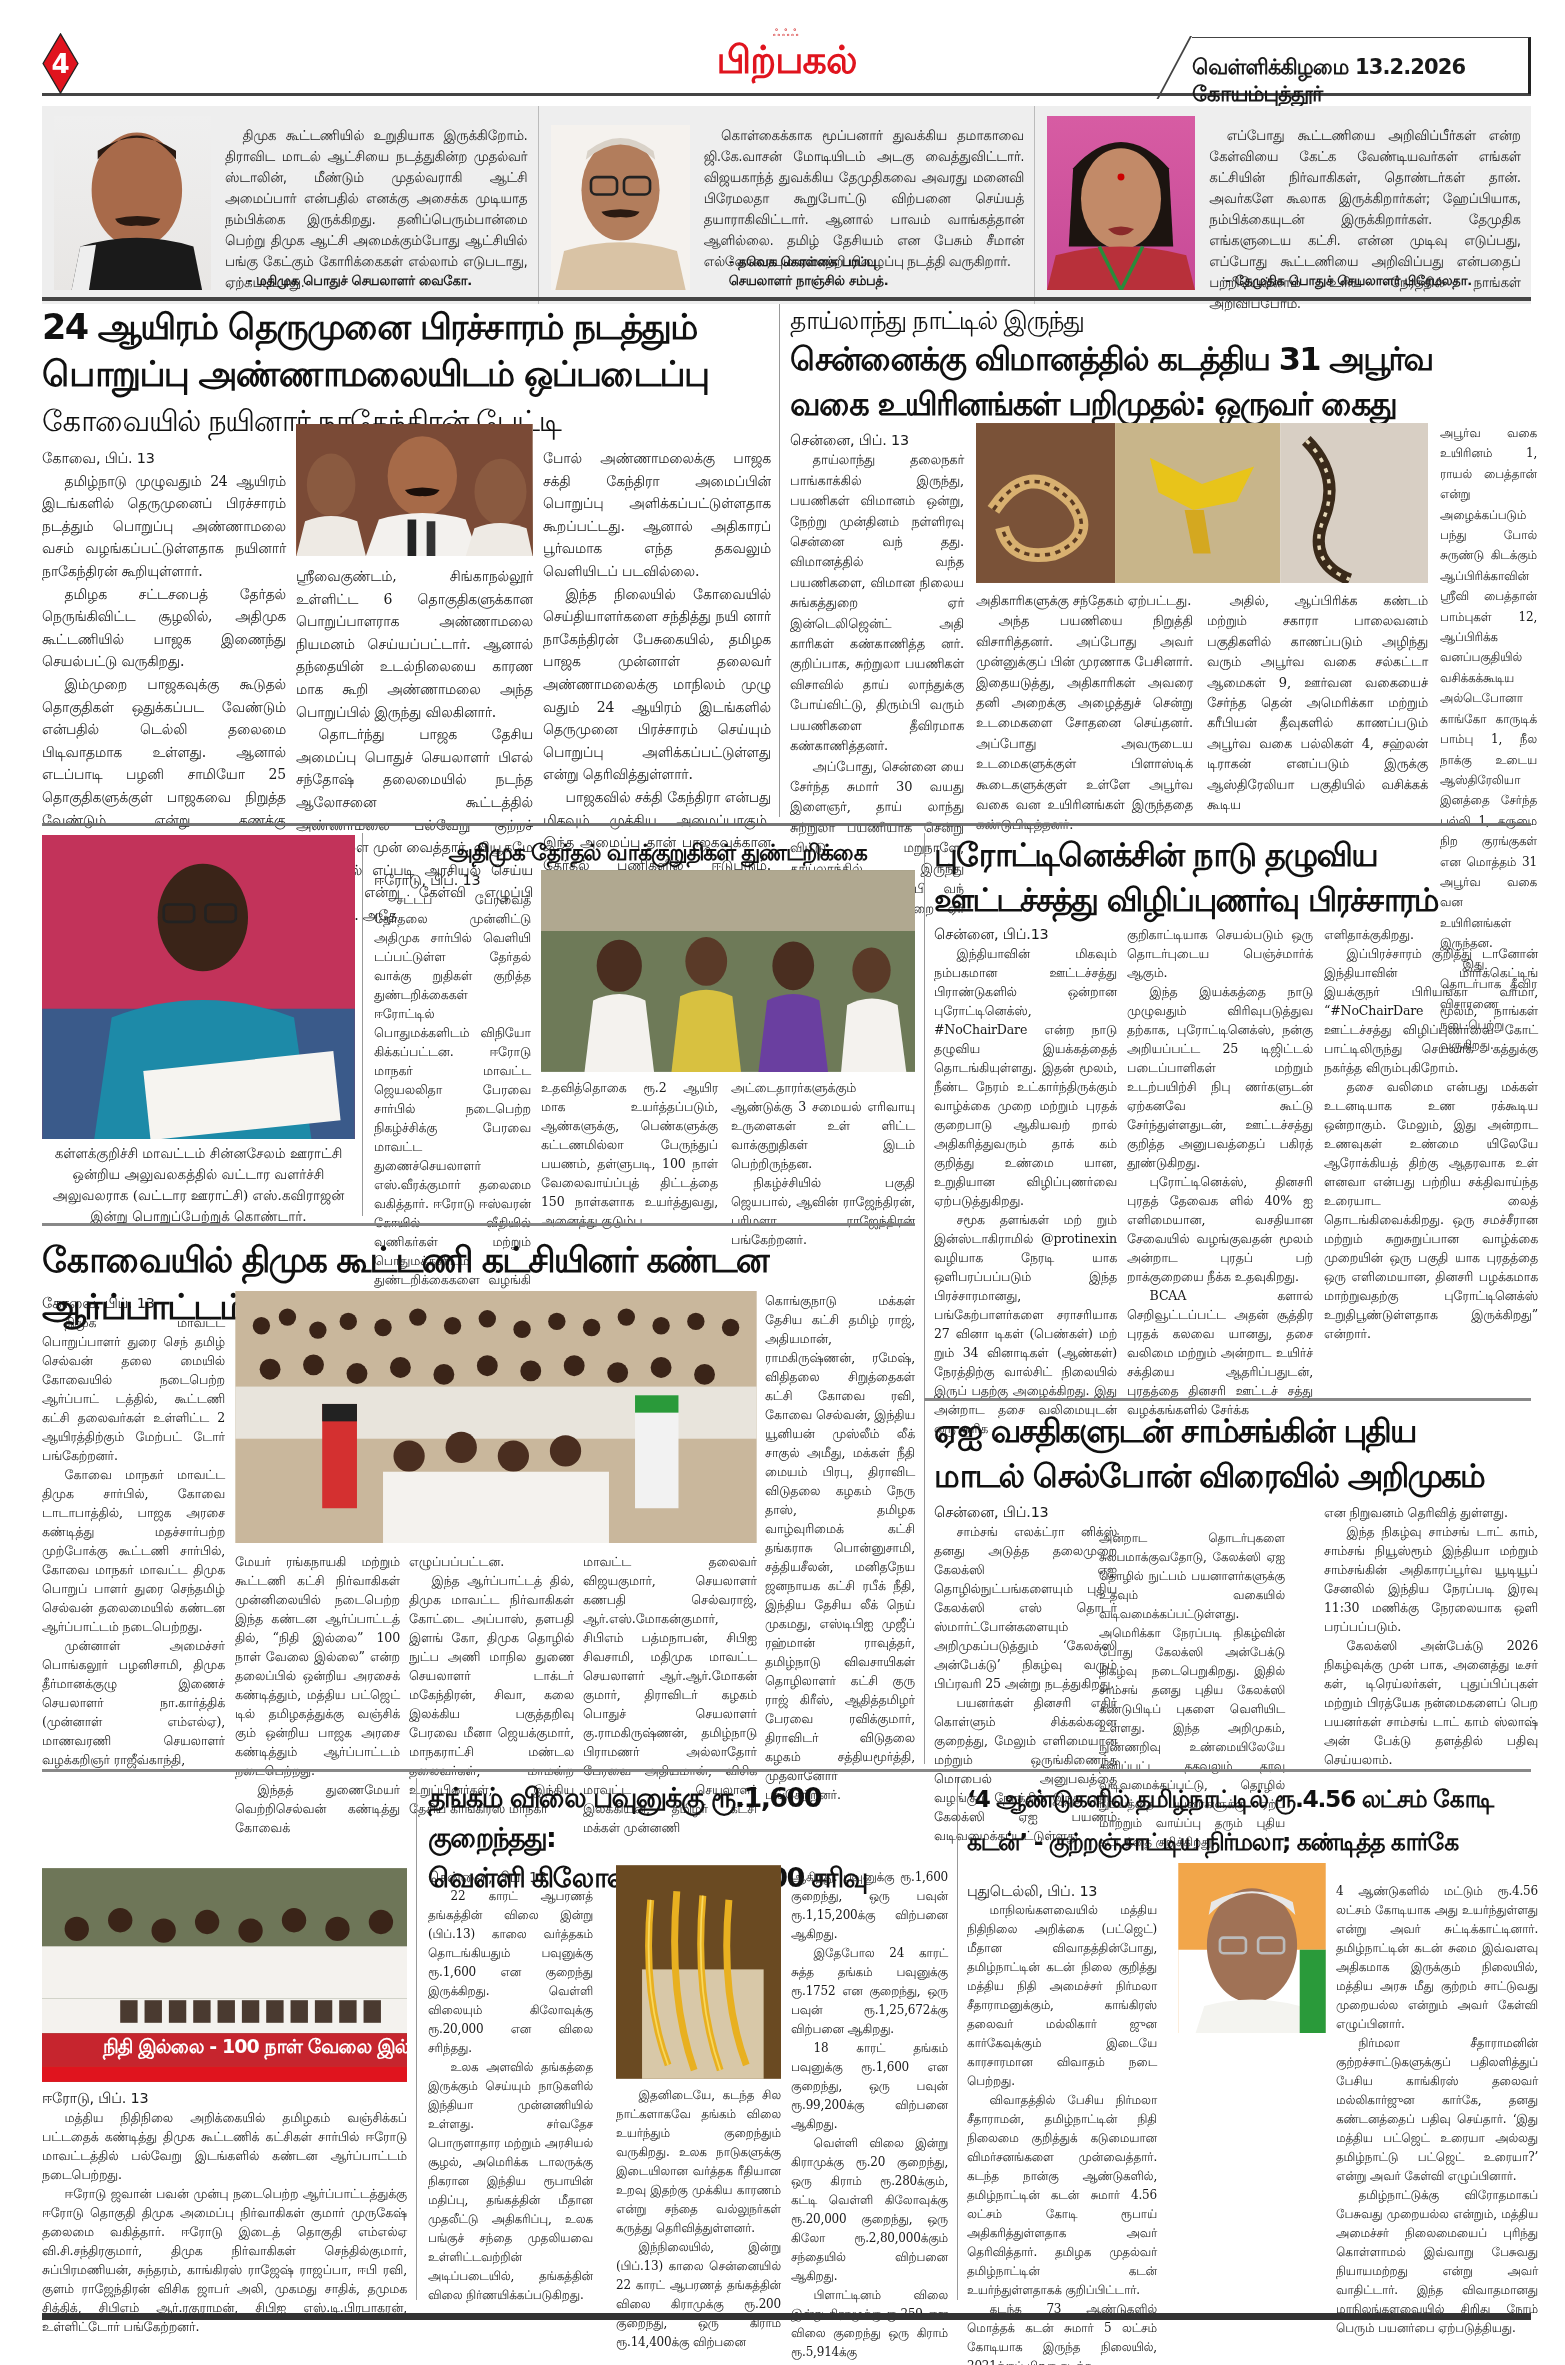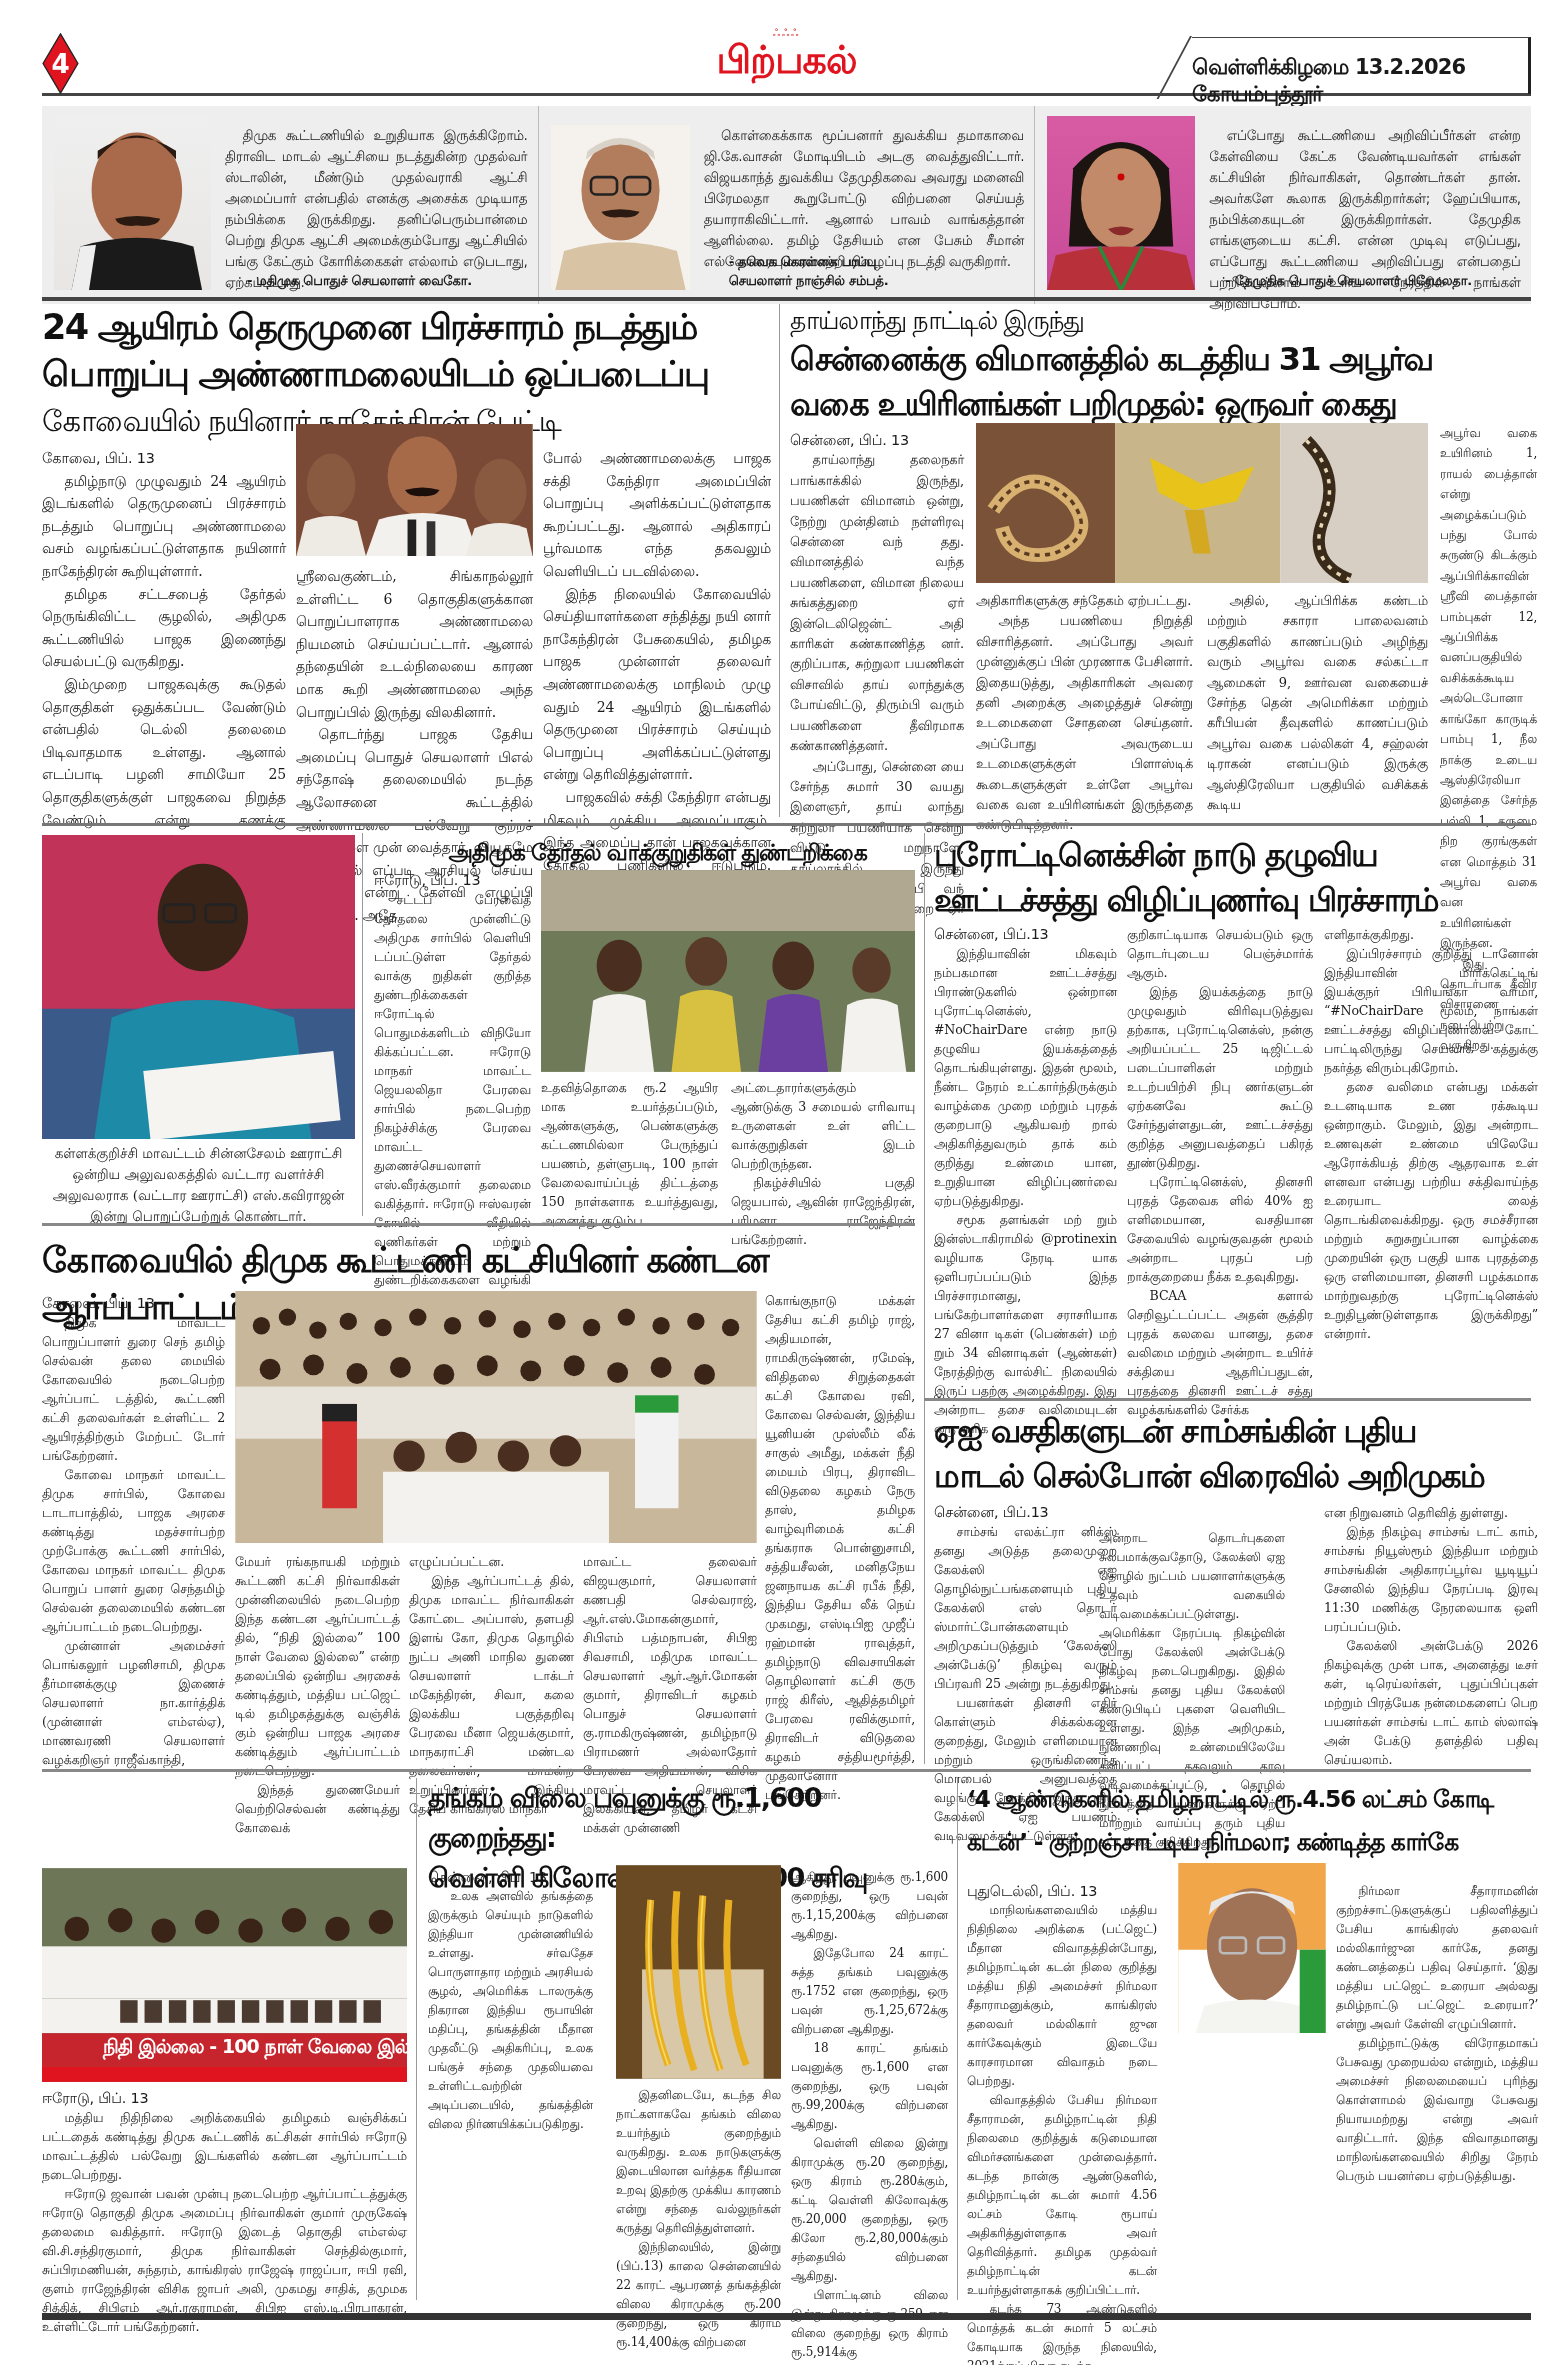--- a/index.html
+++ b/index.html
@@ -381,20 +381,21 @@
   </div>
 
   <div class="vr" style="left:416px; top:1778px; height:522px;"></div>
 
   <div class="headline" style="left:428px; top:1778px; width:522px; font-size:27px; line-height:40px; letter-spacing:-1.6px;">
     <div>தங்கம் விலை பவுனுக்கு ரூ.1,600 குறைந்தது:</div>
     <div>வெள்ளி கிலோவுக்கு ரூ.20,000 சரிவு</div>
   </div>
   <div class="col" style="left:428px; top:1868px; width:165px; font-size:12px; line-height:19px;">
     <span class="dl">சென்னை, பிப். 13</span>
+    <p>22 காரட் ஆபரணத் தங்கத்தின் விலை இன்று (பிப்.13) காலை வர்த்தகம் தொடங்கியதும் பவுனுக்கு ரூ.1,600 என குறைந்து இருக்கிறது. வெள்ளி விலையும் கிலோவுக்கு ரூ.20,000 என விலை சரிந்தது.</p>
     <p>உலக அளவில் தங்கத்தை இருக்கும் செய்யும் நாடுகளில் இந்தியா முன்னணியில் உள்ளது. சர்வதேச பொருளாதார மற்றும் அரசியல் சூழல், அமெரிக்க டாலருக்கு நிகரான இந்திய ரூபாயின் மதிப்பு, தங்கத்தின் மீதான முதலீட்டு அதிகரிப்பு, உலக பங்குச் சந்தை முதலியவை உள்ளிட்டவற்றின் அடிப்படையில், தங்கத்தின் விலை நிர்ணயிக்கப்படுகிறது.</p>
   </div>
   <div class="img" style="left:616px; top:1865px; width:165px; height:214px;">
     <svg viewBox="0 0 190 246" width="165" height="214">
       <rect width="190" height="246" fill="#6a4a22"></rect>
       <rect x="30" y="120" width="140" height="126" fill="#d8c8a8"></rect>
       <g fill="none" stroke="#e8b020" stroke-width="8">
         <path d="M40 40 Q30 150 60 230"></path>
           <path d="M70 30 Q60 150 90 236"></path>
           <path d="M100 35 Q90 150 120 236"></path>
@@ -436,19 +437,20 @@
       <rect y="100" width="170" height="96" fill="#ffffff"></rect>
       <ellipse cx="85" cy="95" rx="52" ry="66" fill="#a07256"></ellipse>
       <path d="M35 60 Q85 10 135 60 L132 45 Q85 20 38 45Z" fill="#e8e8e8"></path>
       <rect x="48" y="86" width="30" height="18" rx="4" fill="none" stroke="#bbb" stroke-width="3"></rect>
       <rect x="92" y="86" width="30" height="18" rx="4" fill="none" stroke="#bbb" stroke-width="3"></rect>
       <path d="M20 196 L30 165 Q85 150 140 165 L150 196Z" fill="#f4f4f0"></path>
       <rect x="140" y="100" width="30" height="96" fill="#2a9a3a"></rect>
     </svg>
   </div>
   <div class="col" style="left:1336px; top:1882px; width:202px; font-size:12px; line-height:19px;">
+    <p style="text-indent:0">4 ஆண்டுகளில் மட்டும் ரூ.4.56 லட்சம் கோடியாக அது உயர்ந்துள்ளது என்று அவர் சுட்டிக்காட்டினார். தமிழ்நாட்டின் கடன் சுமை இவ்வளவு அதிகமாக இருக்கும் நிலையில், மத்திய அரசு மீது குற்றம் சாட்டுவது முறையல்ல என்றும் அவர் கேள்வி எழுப்பினார்.</p>
     <p>நிர்மலா சீதாராமனின் குற்றச்சாட்டுகளுக்குப் பதிலளித்துப் பேசிய காங்கிரஸ் தலைவர் மல்லிகார்ஜுன கார்கே, தனது கண்டனத்தைப் பதிவு செய்தார். ‘இது மத்திய பட்ஜெட் உரையா அல்லது தமிழ்நாட்டு பட்ஜெட் உரையா?’ என்று அவர் கேள்வி எழுப்பினார்.</p>
     <p>தமிழ்நாட்டுக்கு விரோதமாகப் பேசுவது முறையல்ல என்றும், மத்திய அமைச்சர் நிலைமையைப் புரிந்து கொள்ளாமல் இவ்வாறு பேசுவது நியாயமற்றது என்று அவர் வாதிட்டார். இந்த விவாதமானது மாநிலங்களவையில் சிறிது நேரம் பெரும் பயனர்பை ஏற்படுத்தியது.</p>
   </div>
 
   <div class="hr" style="left:42px; top:2313px; width:1489px; height:7px; background:#333;"></div>
 </div>
 
 
 </body></html>

